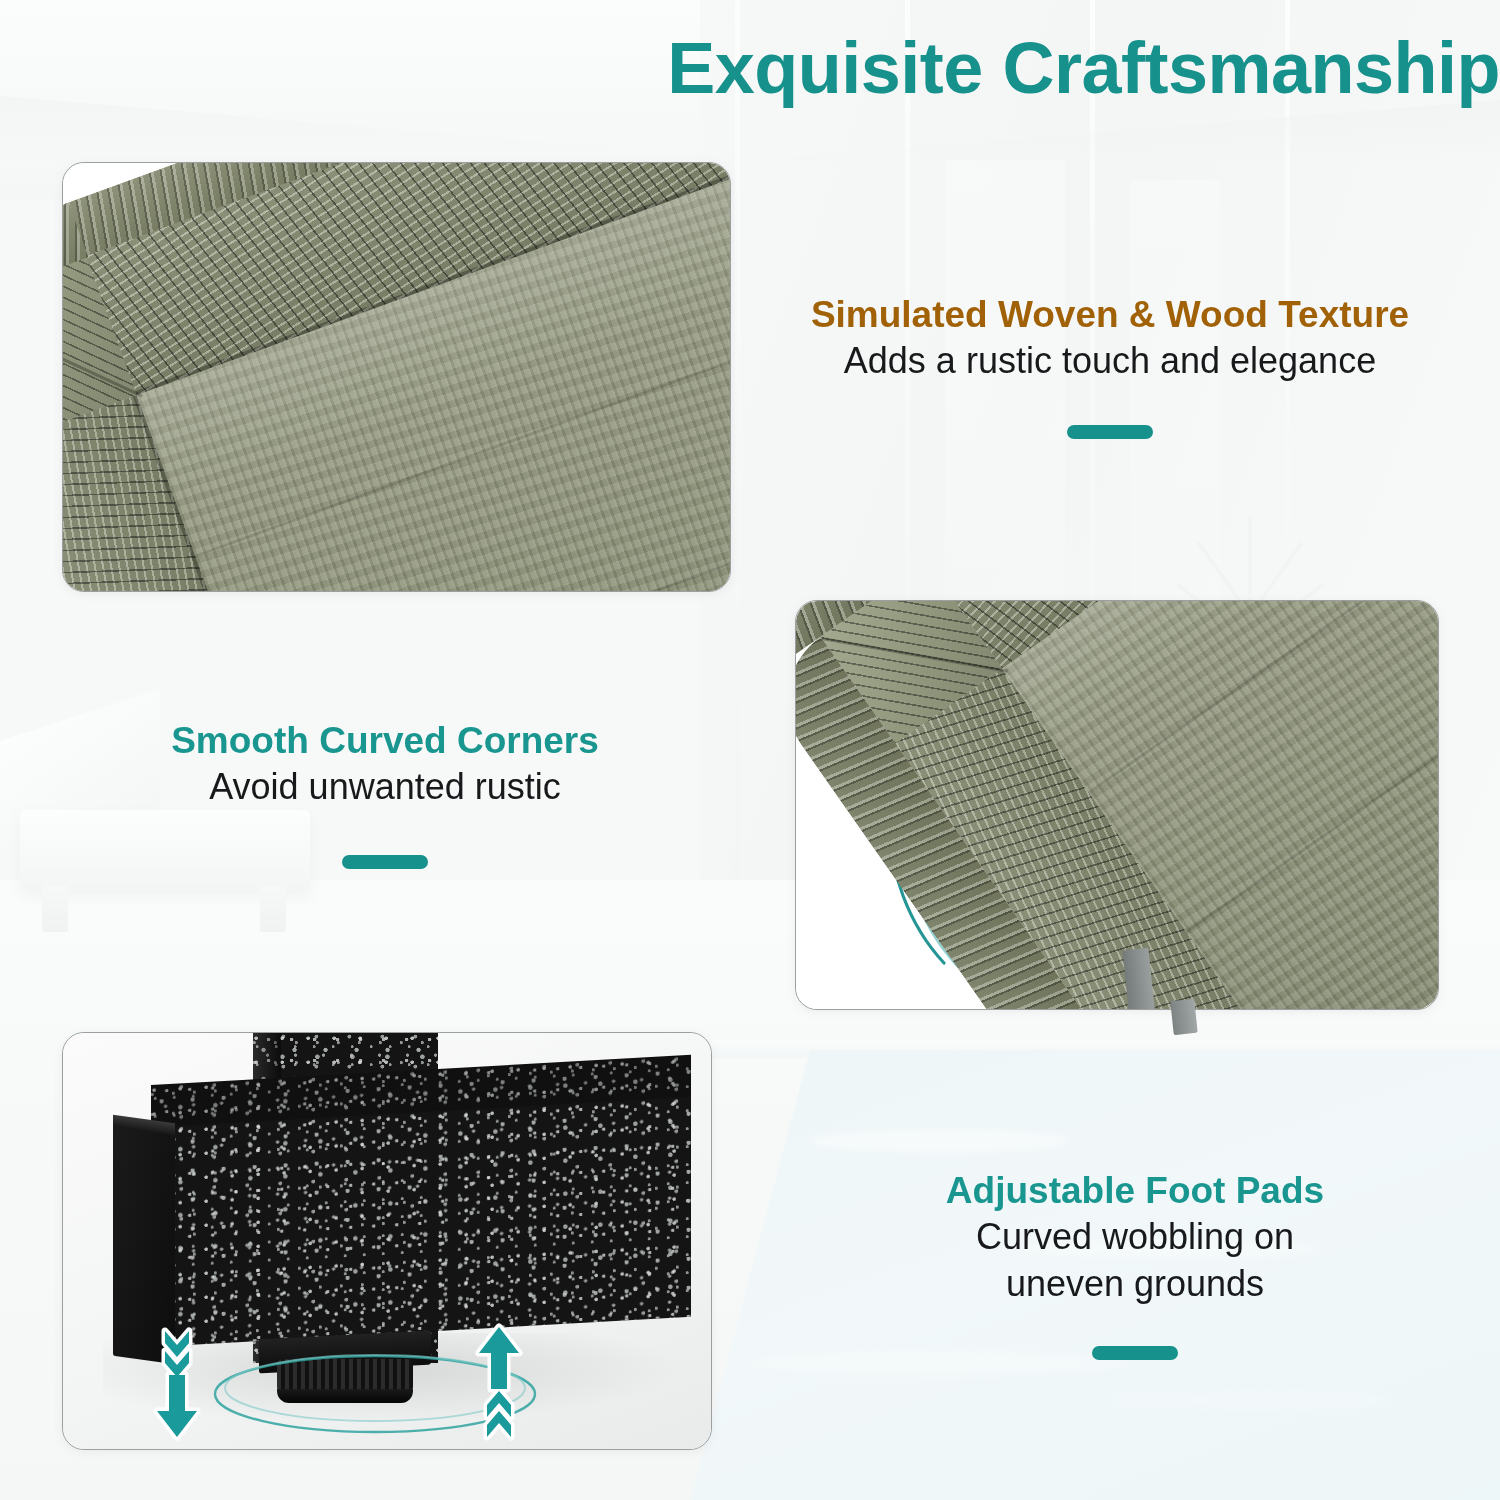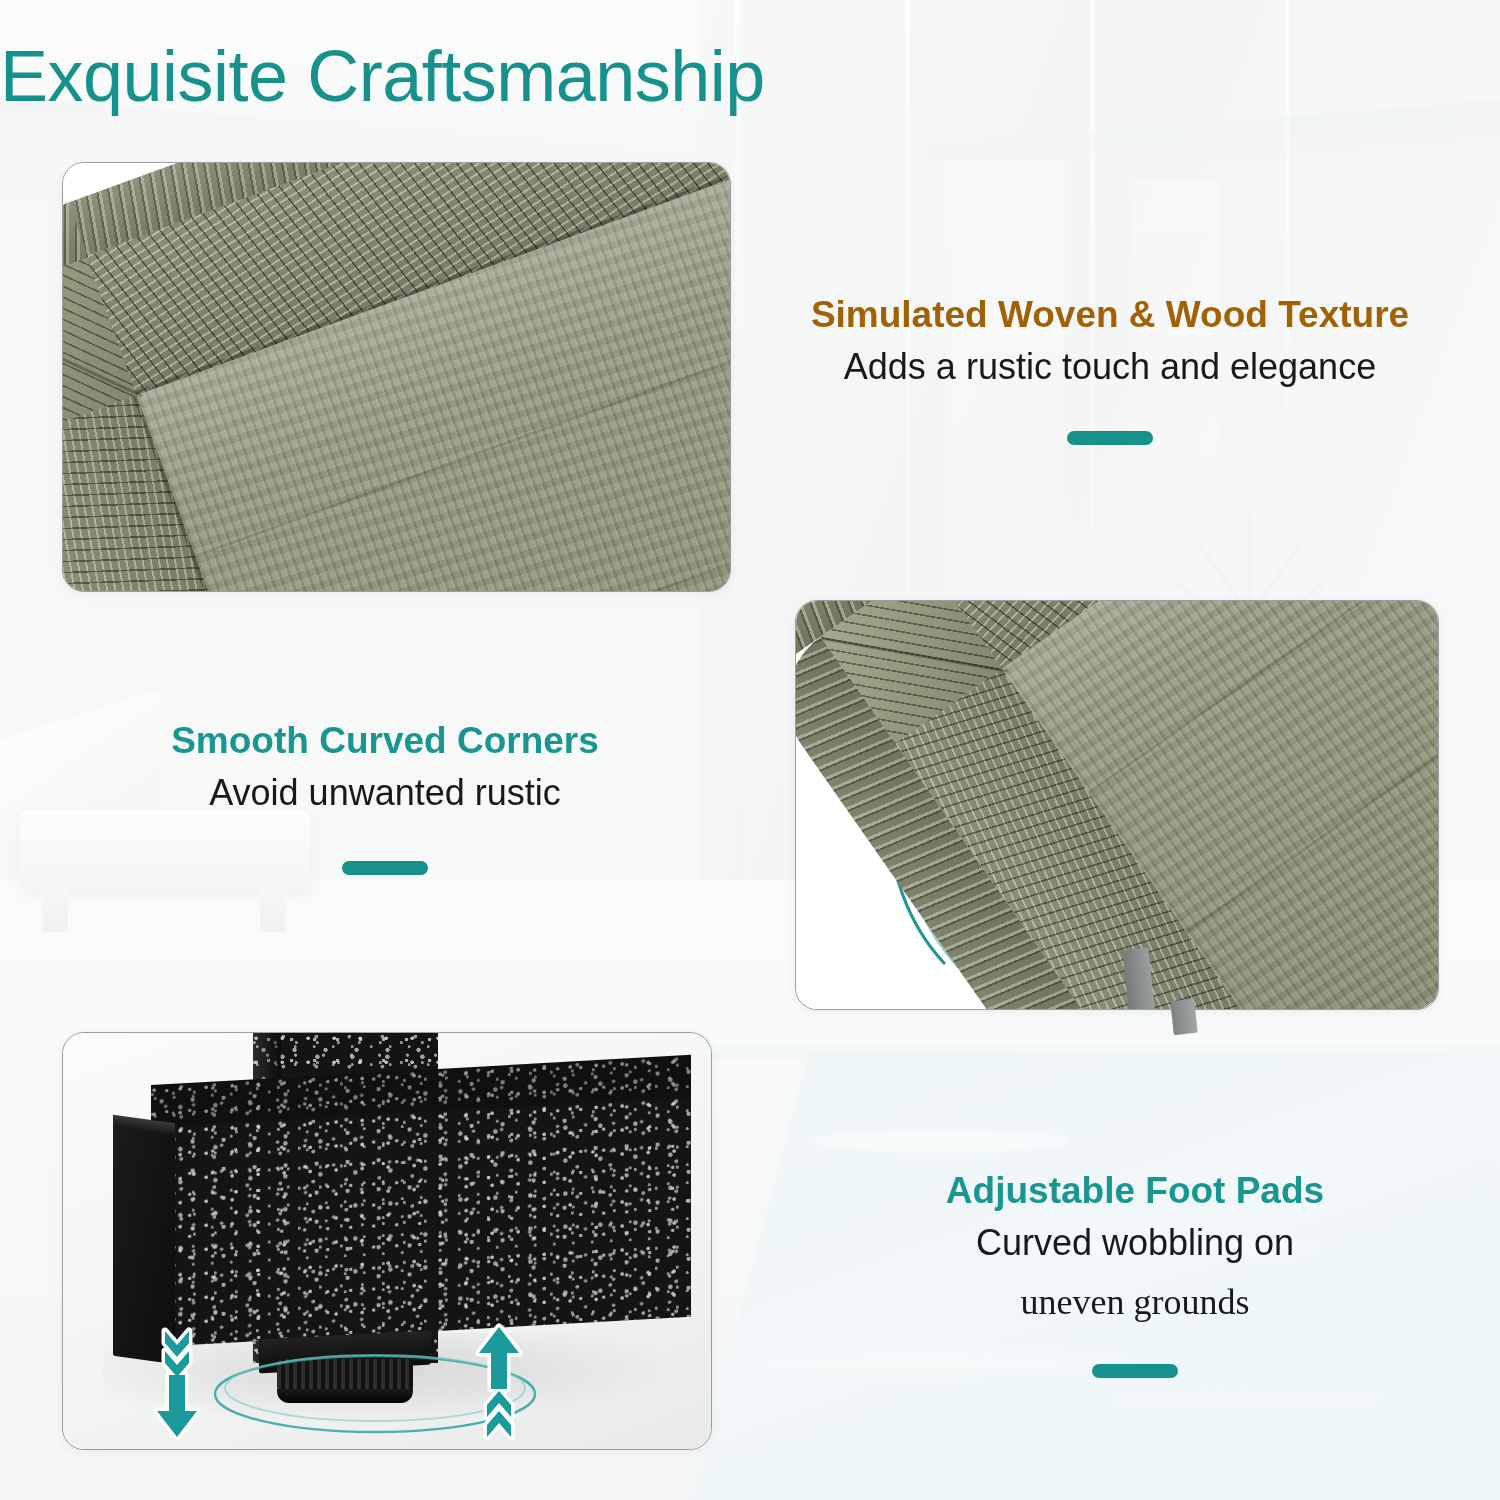--- a/index.html
+++ b/index.html
@@ -39,22 +39,22 @@
   .bg-lounger .leg{position:absolute;top:186px;width:26px;height:46px;
     background:linear-gradient(180deg,#f2f3f3,#e3e5e5);border-radius:3px;}
   .bg-plant{position:absolute;right:120px;top:480px;width:260px;height:260px;opacity:.32;}
   .bg-veil{position:absolute;inset:0;background:rgba(250,251,251,.58);}
   .bg-hdr-shadow{position:absolute;left:0;top:96px;width:1500px;height:70px;
     background:linear-gradient(180deg,rgba(222,226,226,.55),rgba(222,226,226,0));
     clip-path:polygon(0 0,760px 64px,1500px 4px,1500px 70px,0 70px);}
 
   
   .title{
-    position:absolute;left:0;top:40px;width:1500px;text-align:left;
-    font-size:72px;font-weight:normal;letter-spacing:-.5px;line-height:1;
+    position:absolute;left:0;top:32px;width:1500px;text-align:right;
+    font-size:72px;font-weight:bold;letter-spacing:-.5px;line-height:1;
   }
 
   
   .card{
     position:absolute;border:1.5px solid #9b9f9f;border-radius:22px;
     background:#ffffff;overflow:hidden;
     box-shadow:0 2px 10px rgba(120,125,125,.10);
   }
   .card-inner{position:absolute;inset:0;overflow:hidden;border-radius:21px;}
 
@@ -91,21 +91,21 @@
       radial-gradient(circle at 52% 85%,rgba(210,214,214,.7) 0 1.4px,transparent 1.9px),
       radial-gradient(circle at 22% 76%,rgba(235,238,238,.6) 0 1.2px,transparent 1.7px),
       radial-gradient(circle at 92% 12%,rgba(205,209,209,.7) 0 1.7px,transparent 2.2px),
       radial-gradient(circle at 5% 48%,rgba(198,202,202,.7) 0 1.5px,transparent 2px);
     background-size:26px 24px,31px 29px,23px 21px,35px 33px,28px 26px,19px 18px,33px 30px,21px 20px;
   }
 
   
   .feature{position:absolute;text-align:center;}
   .f-head{font-size:37px;font-weight:bold;line-height:1.25;white-space:nowrap;}
-  .f-sub{font-size:36px;color:#17191b;line-height:1.3;margin-top:6px;}
+  .f-sub{font-size:36px;color:#17191b;line-height:1.3;margin-top:0;}
   .f-bar{height:14px;border-radius:7px;margin:40px auto 0;}
 </style>
 </head>
 <body>
 
 <div id="stage">
 
   <div class="bg">
     <div class="bg-sky"></div>
     <div class="bg-ceiling"></div>
@@ -321,17 +321,17 @@
           <path d="M16 116 L28 102 L40 116 L40 104 L28 90 L16 104 Z"></path>
           <path d="M16 96 L28 82 L40 96 L40 84 L28 70 L16 84 Z"></path>
         </g>
       </svg>
     </div>
   </div>
 
   <div class="feature" style="left:855px;top:1168px;width:560px;">
     <div class="f-head" style="color:#199690">Adjustable Foot Pads</div>
     <div class="f-sub">Curved wobbling on</div>
-    <div class="f-sub" style="margin-top:12px;font-family:Liberation Serif, serif;">uneven grounds</div>
+    <div class="f-sub" style="margin-top:0;">uneven grounds</div>
     <div class="f-bar" style="width:86px;background:#16918C;margin-top:38px;"></div>
   </div>
 
 </div>
 
 </body></html>

